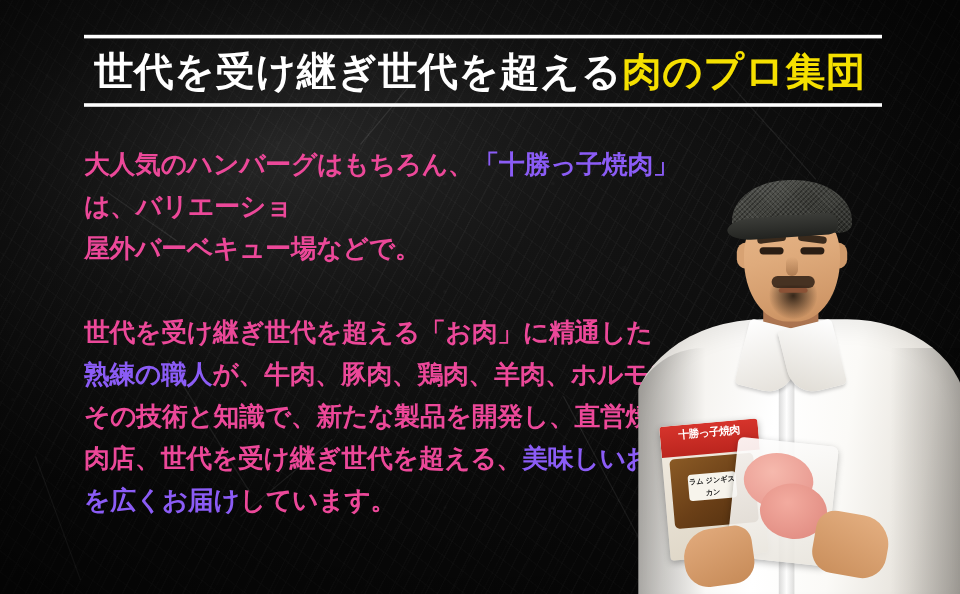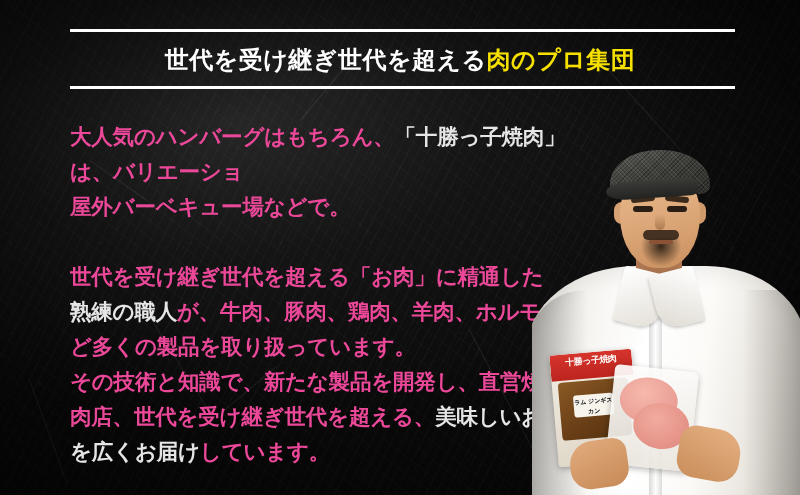--- a/index.html
+++ b/index.html
@@ -50,39 +50,39 @@
   .rule{
     position:absolute; left:70px; width:665px; height:3px;
     background:#fff;
   }
   .rule-top{ top:29px; }
   .rule-bot{ top:86px; }
 
   .headline{
     position:absolute; top:40px; left:0; width:800px;
     text-align:center;
-    font-size:24px; font-weight:bold; line-height:40px;
+    font-size:33px; font-weight:bold; line-height:40px;
     letter-spacing:.5px;
     white-space:nowrap;
   }
   .headline .w{ color:#ffffff; }
   .headline .y{ color:#f5e000; }
 
   
   .copy{
     position:absolute; left:70px; top:120px;
     width:520px;
     font-size:21.5px; font-weight:bold;
     line-height:35px;
     color:#ffffff;
     letter-spacing:-0.2px;
   }
   .copy p{ margin:0; }
   .copy .gap{ height:35px; }
-  .copy .y{ color:#e5e5e5; }
+  .copy .y{ color:#8b5cf6; }
   .copy .w{ color:#ec4899; }
 
   
   .photo{
     position:absolute; right:0; bottom:0;
     width:268px; height:355px;
     overflow:hidden;
   }
   .ph{ position:absolute; }
 
@@ -260,21 +260,20 @@
 
 
     <p><span class="w">屋外バーベキュー場などで。</span></p>
 
     <div class="gap"></div>
 
     <p><span class="w">世代を受け継ぎ世代を超える「お肉」に精通した</span></p>
 
     <p><span class="y">熟練の職人</span><span class="w">が、牛肉、豚肉、鶏肉、羊肉、ホルモンな</span></p>
 
-    <p><span class="w">ど多くの製品を取り扱っています。</span></p>
 
     <p><span class="w">その技術と知識で、新たな製品を開発し、直営焼</span></p>
 
     <p><span class="w">肉店、世代を受け継ぎ世代を超える、</span><span class="y">美味しいお肉</span></p>
 
     <p><span class="y">を広くお届け</span><span class="w">しています。</span></p>
 
   </div>
 
   <div class="photo">

